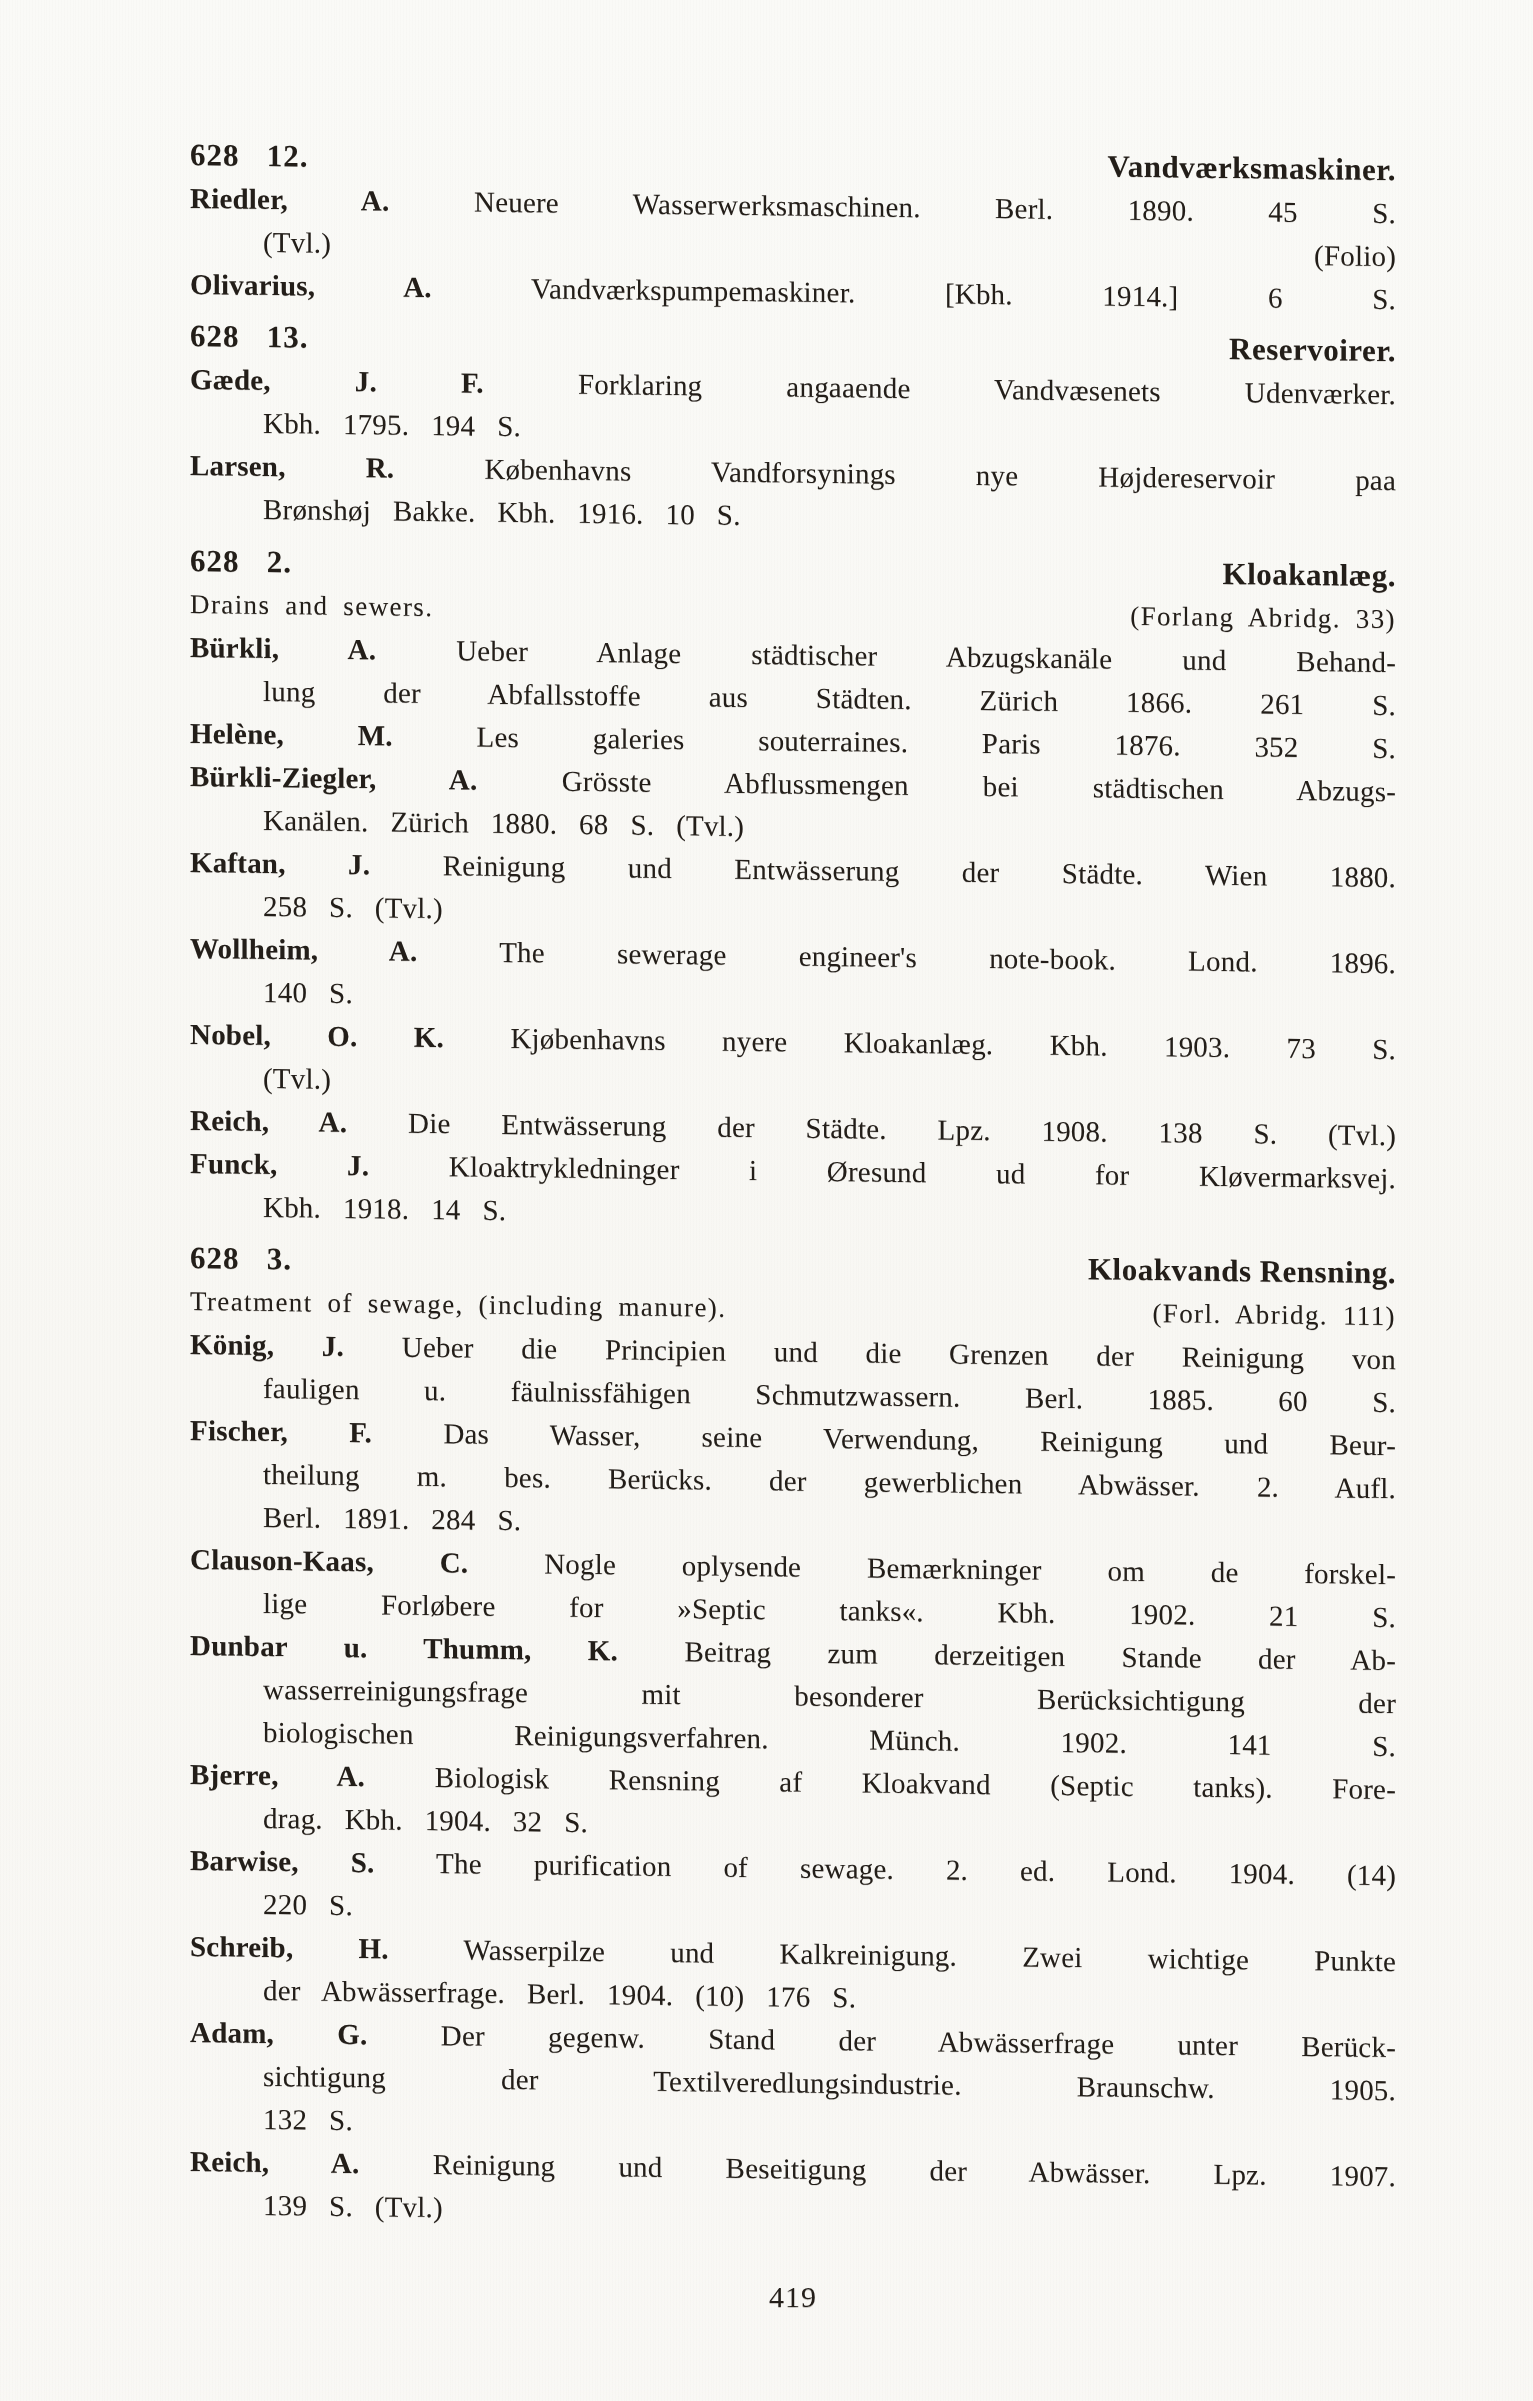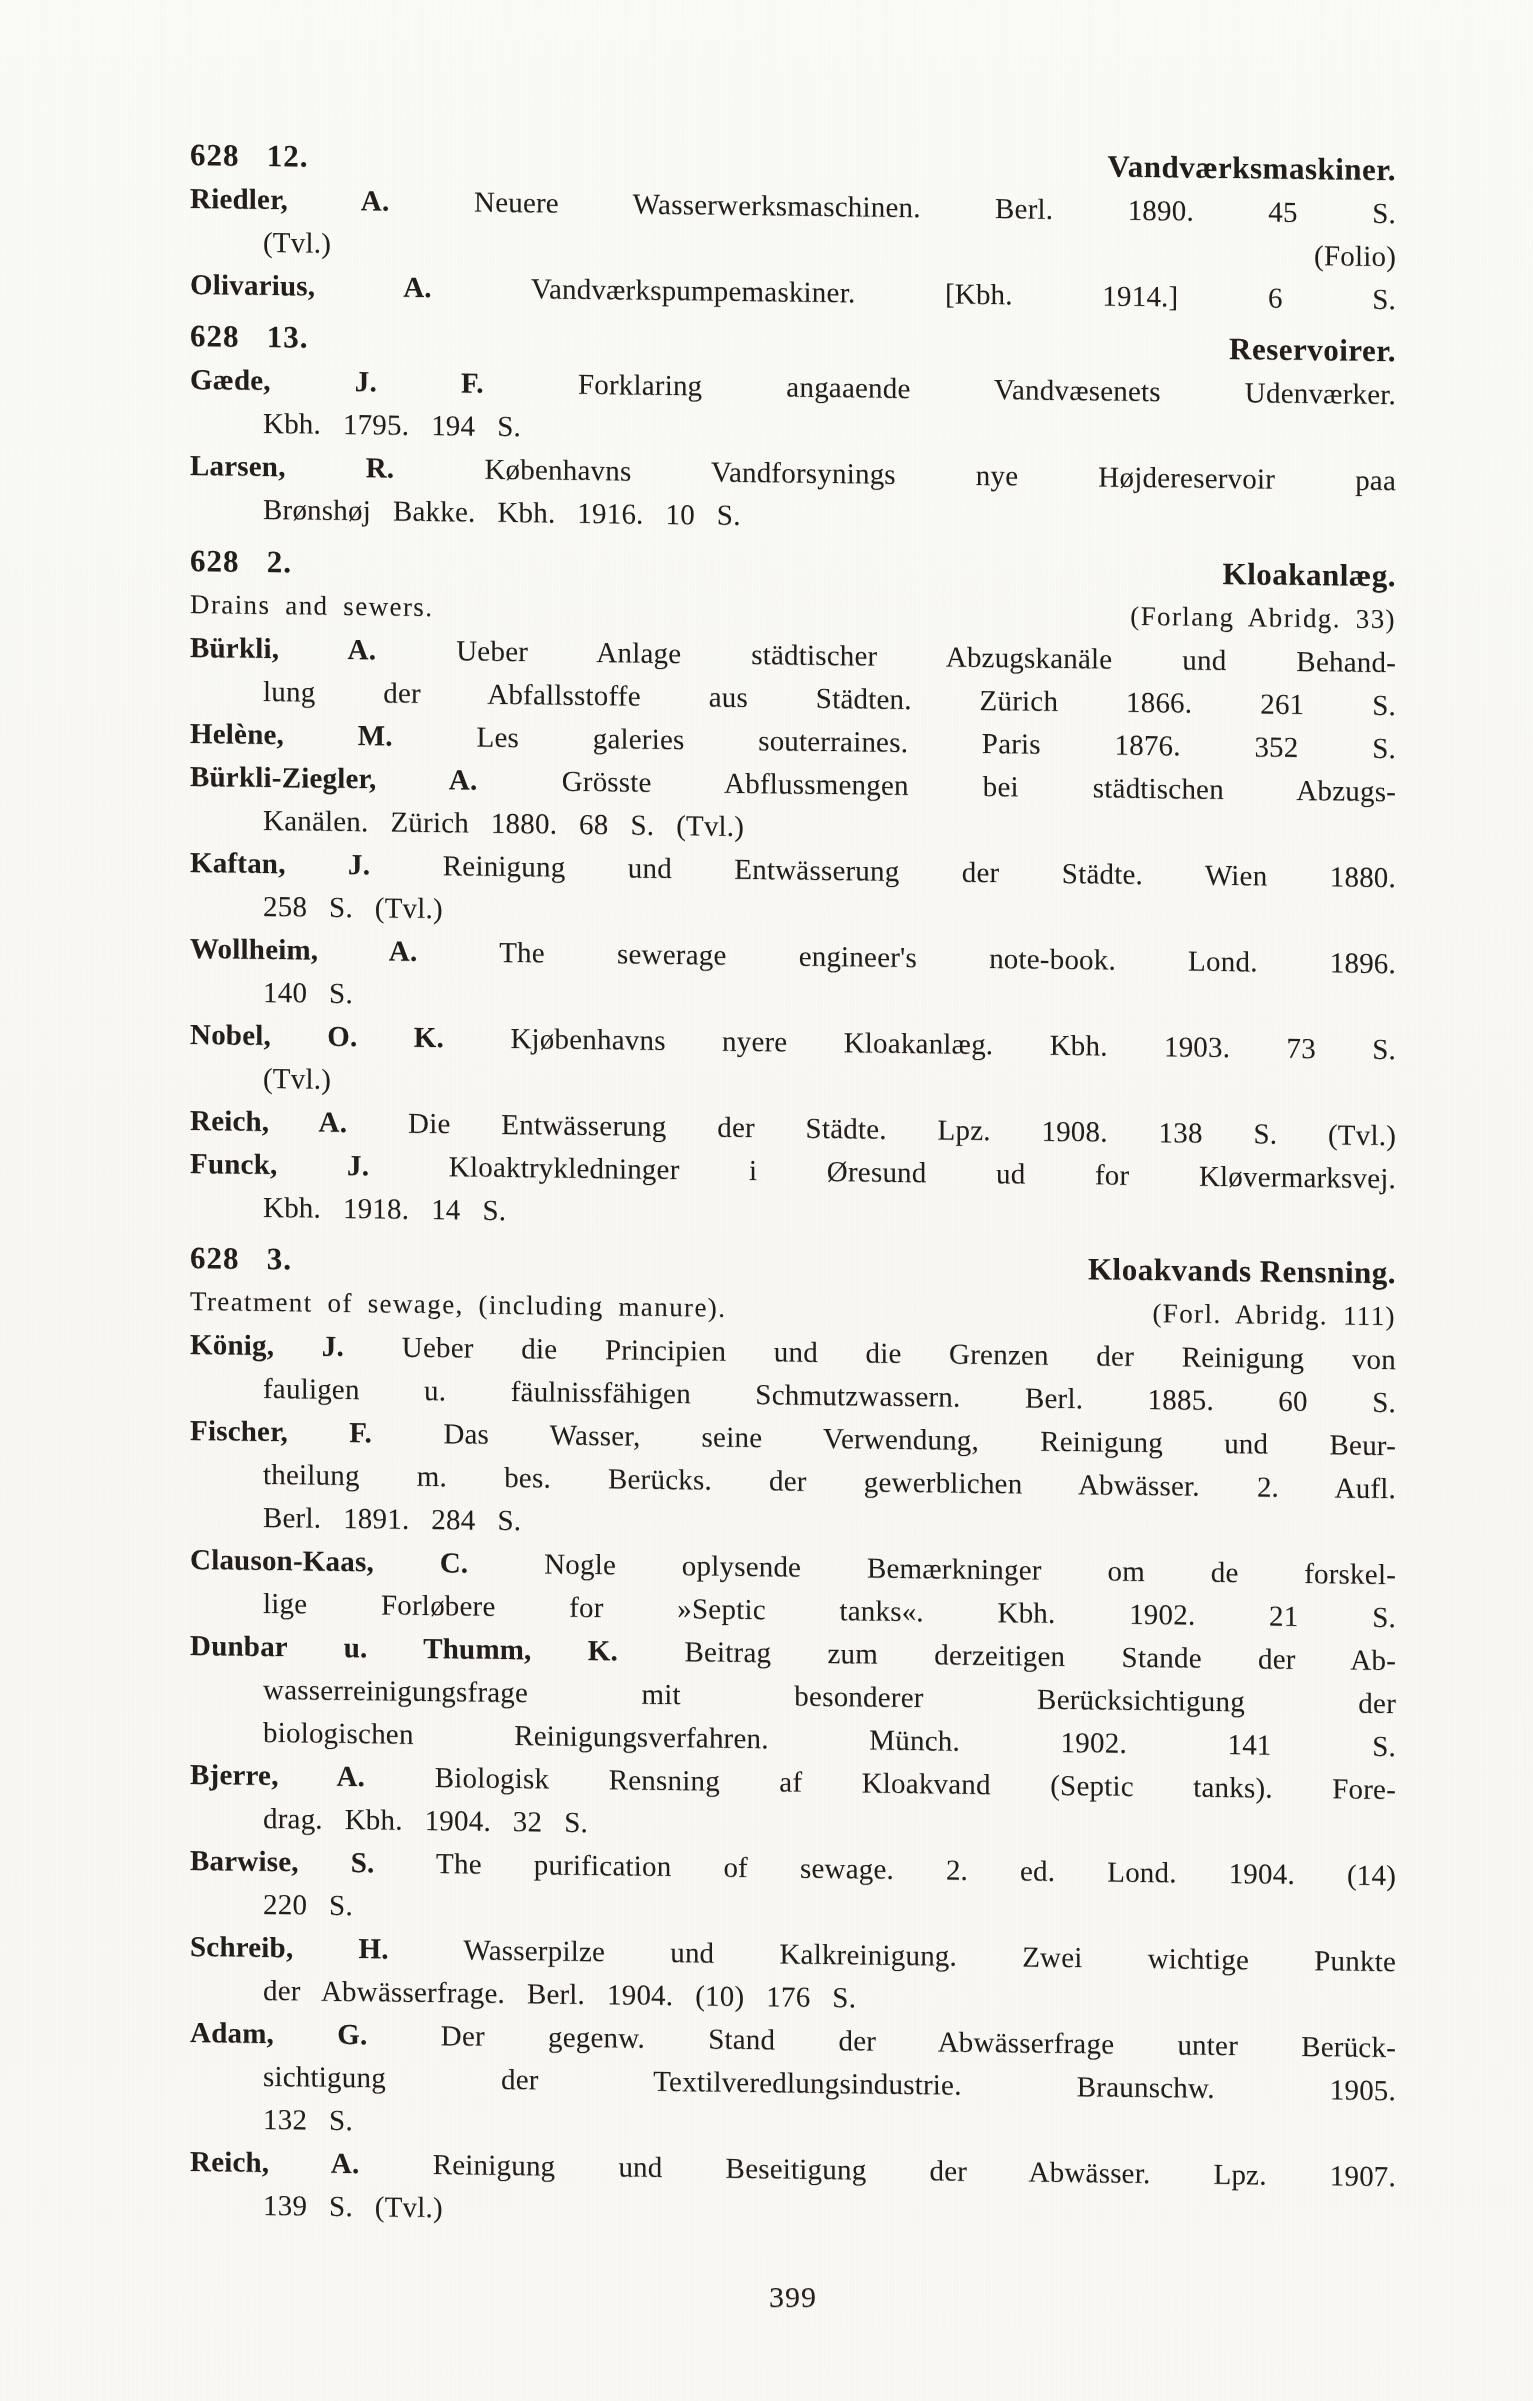--- a/index.html
+++ b/index.html
@@ -149,15 +149,15 @@
       <div class="entry">
         <div class="line first stretch"><span class="author">Adam, G.</span> Der gegenw. Stand der Abwässerfrage unter Berück-</div>
         <div class="line cont stretch">sichtigung der Textilveredlungsindustrie. Braunschw. 1905.</div>
         <div class="line cont">132 S.</div>
       </div>
       <div class="entry">
         <div class="line first stretch"><span class="author">Reich, A.</span> Reinigung und Beseitigung der Abwässer. Lpz. 1907.</div>
         <div class="line cont">139 S. (Tvl.)</div>
       </div>
     </main>
-  <div class="page-num">399</div>
+  <div class="page-num">419</div>
 </div>
 
 
 </body></html>

